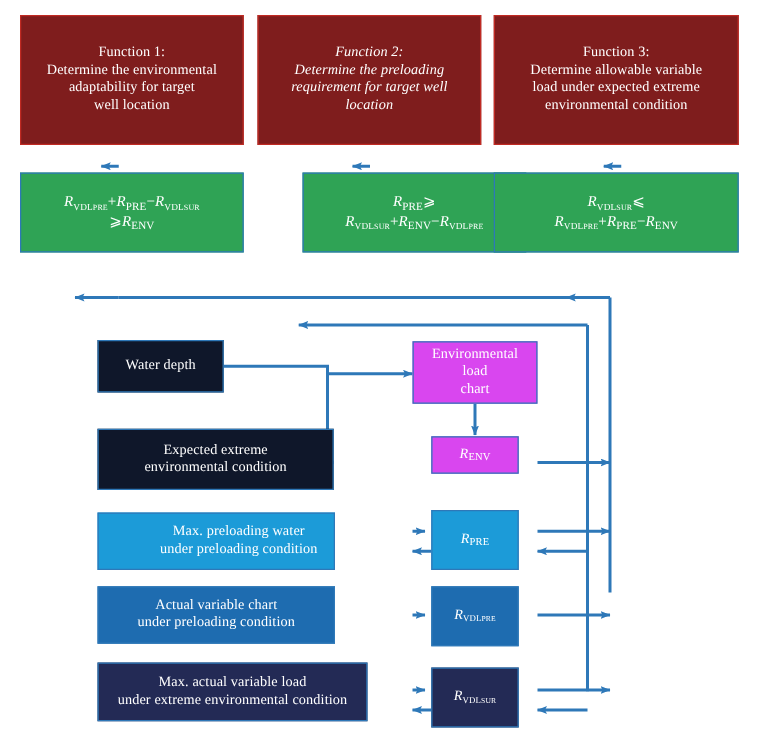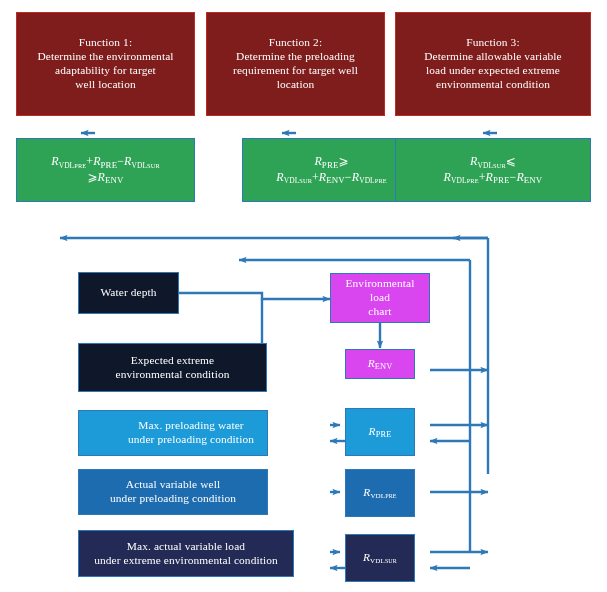--- a/index.html
+++ b/index.html
@@ -157,21 +157,21 @@
 
   <div class="box fnbox" style="left:16px; top:12px; width:179px; height:104px;">
     <div class="inner">
       <div>Function 1:</div>
       <div>Determine the environmental</div>
       <div>adaptability for target</div>
       <div>well location</div>
     </div>
   </div>
 
-  <div class="box fnbox" style="left:206px; top:12px; width:179px; height:104px;">
+  <div class="box fnbox" style="left:206px; top:12px; width:179px; height:104px;font-style:italic;">
     <div class="inner">
       <div>Function 2:</div>
       <div>Determine the preloading</div>
       <div>requirement for target well</div>
       <div>location</div>
     </div>
   </div>
 
   <div class="box fnbox" style="left:395px; top:12px; width:196px; height:104px;">
     <div class="inner">
@@ -237,21 +237,21 @@
   </div>
 
   <div class="box lightbluebox" style="left:345px; top:408px; width:70px; height:48px;">
     <div class="inner">
       <div><span class="sym">R</span><span class="sub">PRE</span></div>
     </div>
   </div>
 
   <div class="box medbluebox" style="left:78px; top:469px; width:190px; height:46px;">
     <div class="inner">
-      <div>Actual variable well</div>
+      <div>Actual variable chart</div>
       <div>under preloading condition</div>
     </div>
   </div>
 
   <div class="box medbluebox" style="left:345px; top:469px; width:70px; height:48px;">
     <div class="inner">
       <div><span class="sym">R</span><span class="subsm">VDL<span style="font-size:0.86em">PRE</span></span></div>
     </div>
   </div>
 

